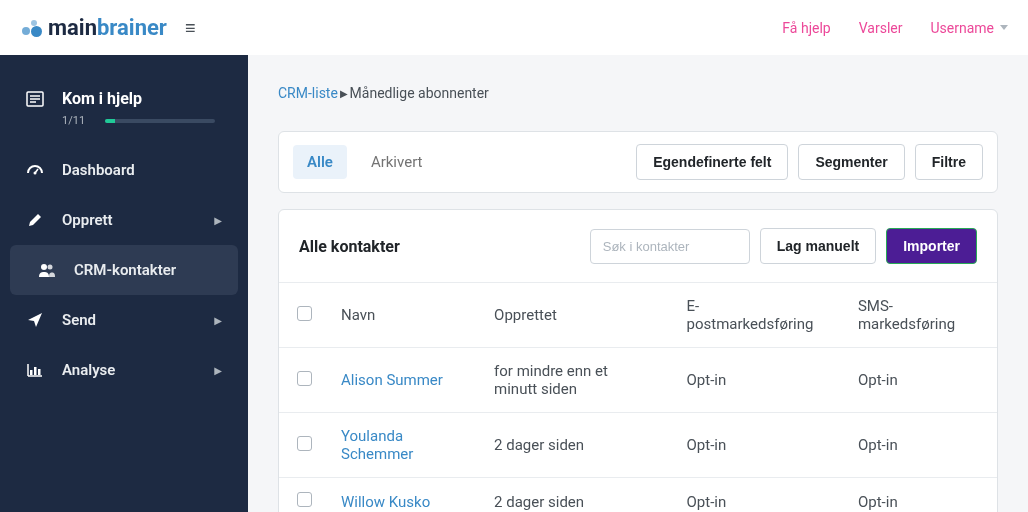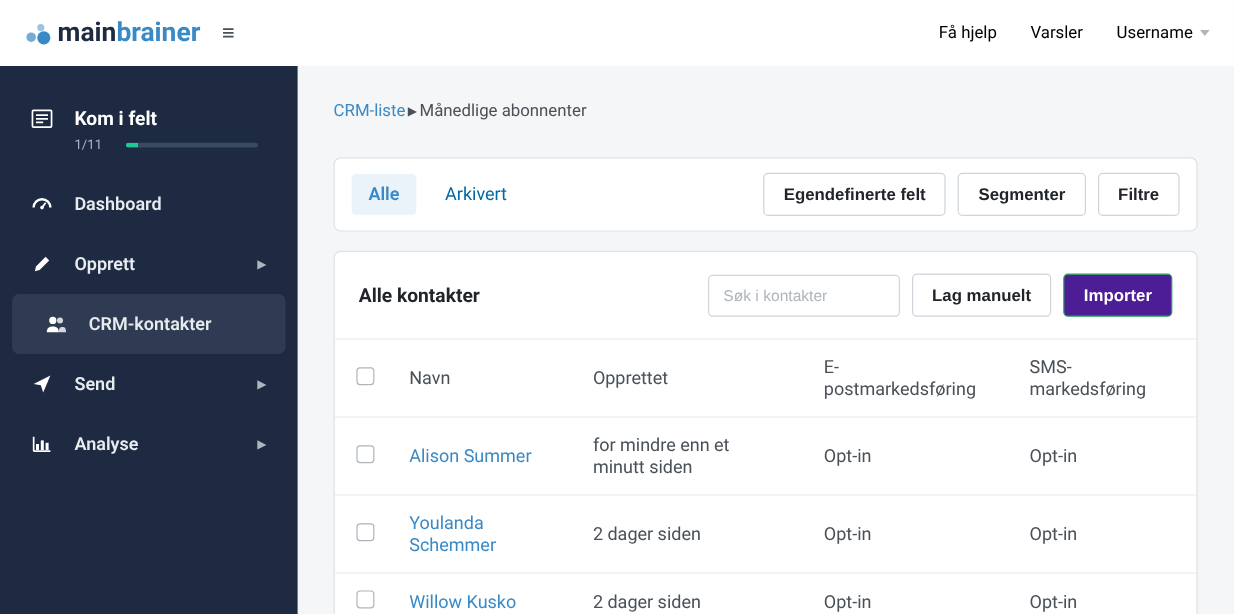--- a/index.html
+++ b/index.html
@@ -8,21 +8,21 @@
 .topbar { position: absolute; top: 0; left: 0; right: 0; height: 55px; background: #fff; display: flex; align-items: center; padding: 0 20px; z-index: 10; }
 .logo { display: flex; align-items: center; font-size: 22px; font-weight: 700; }
 .logo-dots { width: 24px; height: 24px; margin-right: 4px; position: relative; }
 .logo-dots span { position: absolute; border-radius: 50%; background: #3989c6; }
 .logo-dots span:nth-child(1) { width: 6px; height: 6px; top: 4px; left: 11px; opacity: 0.5; }
 .logo-dots span:nth-child(2) { width: 8px; height: 8px; top: 11px; left: 2px; opacity: 0.7; }
 .logo-dots span:nth-child(3) { width: 11px; height: 11px; top: 10px; left: 11px; }
 .logo-main { color: #1d2a42; }
 .logo-accent { color: #3989c6; }
 .hamburger { margin-left: 18px; cursor: pointer; font-size: 18px; color: #495057; }
-.topbar-right { margin-left: auto; display: flex; align-items: center; gap: 28px; color: #000000; }
+.topbar-right { margin-left: auto; display: flex; align-items: center; gap: 28px; color: #ec4899; }
 .topbar-right .item { cursor: pointer; }
 .username { display: flex; align-items: center; gap: 6px; }
 .caret-down { width: 0; height: 0; border-left: 4px solid transparent; border-right: 4px solid transparent; border-top: 5px solid #adb5bd; }
 .sidebar { width: 248px; background: #1d2a42; padding-top: 75px; color: #e9ecef; flex-shrink: 0; }
 .sb-group { padding: 16px 26px; display: flex; align-items: center; gap: 18px; cursor: pointer; position: relative; }
 .sb-group.active { background: #2e3b53; border-radius: 6px; margin: 0 10px; padding: 16px 28px; }
 .sb-icon { width: 18px; height: 18px; display: flex; align-items: center; justify-content: center; flex-shrink: 0; }
 .sb-label { font-size: 15px; font-weight: 600; }
 .sb-chevron { margin-left: auto; font-size: 10px; color: #adb5bd; }
 .getting-started { padding: 14px 26px 18px; }
@@ -33,21 +33,21 @@
 .gs-bar { width: 110px; height: 4px; background: #3a4a62; border-radius: 2px; overflow: hidden; }
 .gs-bar-fill { height: 100%; background: #20c997; width: 9%; }
 .main { flex: 1; padding: 85px 30px 0; overflow: hidden; }
 .breadcrumb { display: flex; align-items: center; gap: 2px; font-size: 14px; margin-bottom: 30px; }
 .breadcrumb a { color: #3989c6; cursor: pointer; }
 .breadcrumb .sep { font-size: 10px; color: #495057; }
 .breadcrumb .current { color: #495057; }
 .tabs-card { background: #fff; border: 1px solid #dee2e6; border-radius: 6px; display: flex; align-items: center; padding: 12px 14px; margin-bottom: 16px; }
 .tab { padding: 8px 14px; border-radius: 4px; cursor: pointer; font-size: 15px; }
 .tab.active { background: #eaf2fa; color: #3989c6; font-weight: 600; }
-.tab.inactive { color: #0369a1; margin-left: 10px; }
+.tab.inactive { color: #737373; margin-left: 10px; }
 .tabs-actions { margin-left: auto; display: flex; gap: 10px; }
 .btn { background: #fff; border: 1px solid #ced4da; border-radius: 4px; padding: 9px 16px; font-size: 14px; font-weight: 600; cursor: pointer; color: #212529; }
 .table-card { background: #fff; border: 1px solid #dee2e6; border-radius: 6px; position: relative; }
 .table-header { display: flex; align-items: center; padding: 18px 20px; }
 .table-title { font-size: 16px; font-weight: 700; color: #212529; }
 .search-input { margin-left: auto; border: 1px solid #ced4da; border-radius: 4px; padding: 9px 12px; font-size: 13px; width: 160px; color: #495057; }
 .search-input::placeholder { color: #adb5bd; }
 .btn-outline { margin-left: 10px; }
 .btn-green { margin-left: 10px; background: #4c1d95; border: 1px solid #28a956; color: #fff; }
 table { width: 100%; border-collapse: collapse; }
@@ -87,21 +87,21 @@
     <div class="getting-started">
       <div class="gs-title-row">
         <span class="sb-icon">
           <svg width="18" height="18" viewBox="0 0 18 18">
               <rect x="1" y="2" width="16" height="14" rx="1" fill="none" stroke="#fff" stroke-width="1.5"></rect>
               <line x1="4" y1="6" x2="14" y2="6" stroke="#fff" stroke-width="1.5"></line>
               <line x1="4" y1="9" x2="14" y2="9" stroke="#fff" stroke-width="1.5"></line>
               <line x1="4" y1="12" x2="10" y2="12" stroke="#fff" stroke-width="1.5"></line>
             </svg>
         </span>
-        <span class="gs-title">Kom i felt</span>
+        <span class="gs-title">Kom i hjelp</span>
       </div>
       <div class="gs-progress-row">
         <span class="gs-count">1/11</span>
         <div class="gs-bar">
             <div class="gs-bar-fill"></div>
           </div>
       </div>
     </div>
 
     <div class="sb-group">

